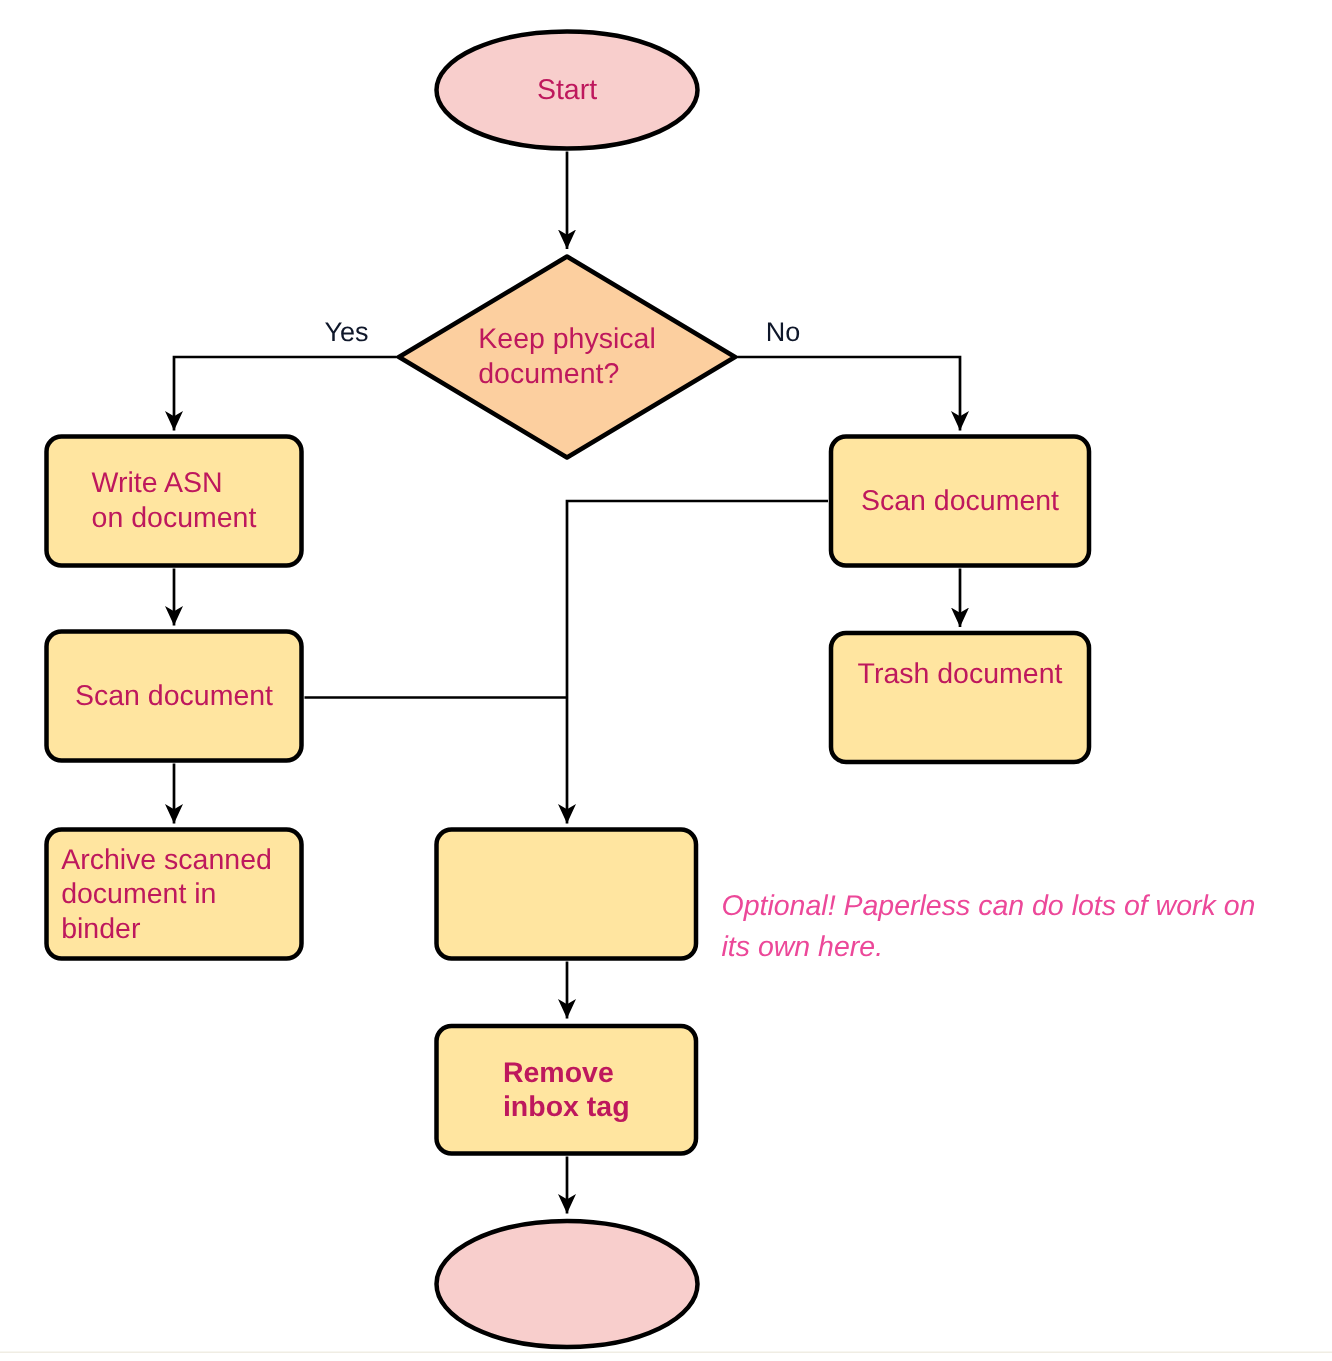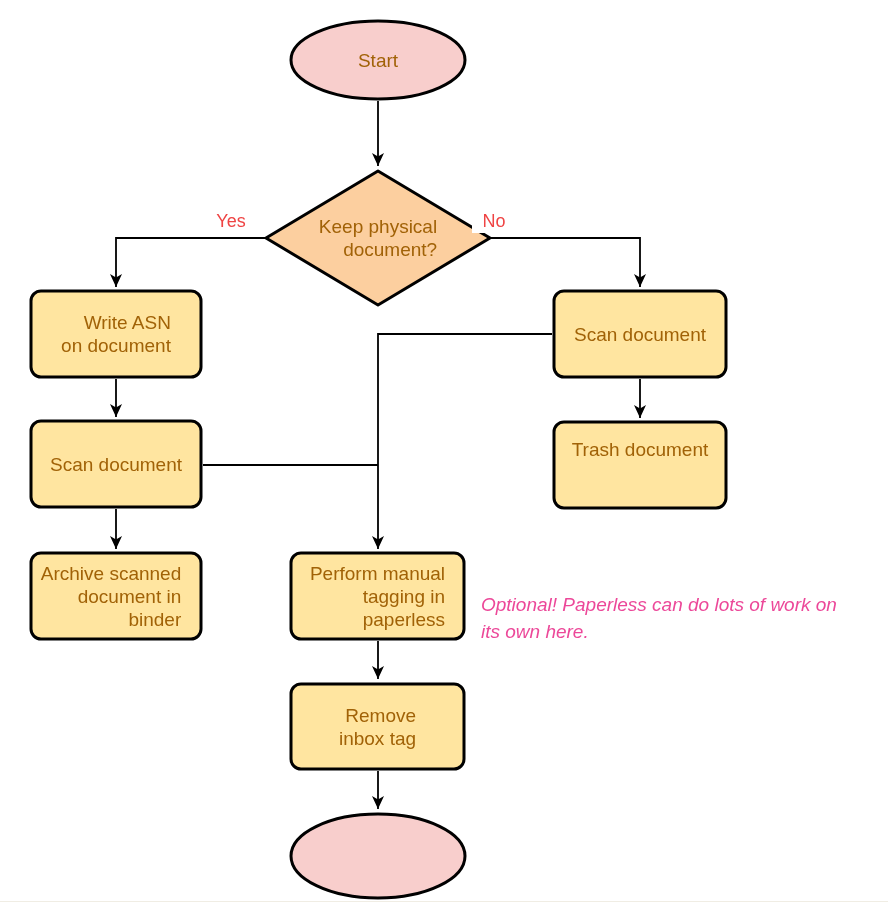--- a/index.html
+++ b/index.html
@@ -20,35 +20,35 @@
   .canvas > svg {
     position: absolute;
     left: 0;
     top: 0;
   }
   .node-label {
     position: absolute;
     display: flex;
     align-items: center;
     justify-content: center;
-    text-align: right;
+    text-align: left;
     white-space: pre-line;
     font-size: 19px;
     line-height: 23px;
-    color: #a16207;
+    color: #be185d;
     pointer-events: none;
   }
   .edge-label {
     position: absolute;
     display: flex;
     align-items: center;
     justify-content: center;
     text-align: center;
     font-size: 18px;
-    color: #ef4444;
+    color: #0f172a;
     background: #ffffff;
     padding: 0 2px;
   }
   .note {
     position: absolute;
     left: 481px;
     top: 591px;
     width: 406px;
     font-size: 19px;
     line-height: 27px;
@@ -114,27 +114,24 @@
   <div class="node-label" style="left:31px; top:291px; width:170px; height:86px;">Write ASN
 on document</div>
   <div class="node-label" style="left:278px; top:171px; width:200px; height:134px;">Keep physical
 document?</div>
   <div class="node-label" style="left:31px; top:421px; width:170px; height:86px;">Scan document</div>
   <div class="node-label" style="left:17px; top:553px; width:188px; height:86px;">Archive scanned
 document in
 binder</div>
   <div class="node-label" style="left:554px; top:291px; width:172px; height:86px;">Scan document</div>
   <div class="node-label" style="left:554px; top:406px; width:172px; height:86px;">Trash document</div>
-  <div class="node-label" style="left:291px; top:553px; width:173px; height:86px;">Perform manual
-tagging in
-paperless</div>
-  <div class="node-label" style="left:291px; top:684px; width:173px; height:85px;">Remove
+  <div class="node-label" style="left:291px; top:684px; width:173px; height:85px;font-weight:bold;">Remove
 inbox tag</div>
 
   <div class="edge-label" style="left:208px; top:209px; width:42px; height:24px;">Yes</div>
-  <div class="edge-label" style="left:472px; top:209px; width:40px; height:24px;">No</div>
+  <div class="edge-label" style="left:500px; top:209px; width:40px; height:24px;">No</div>
 
   <div class="note">Optional! Paperless can do lots of work on
 its own here.</div>
 
   <div class="bottom-rule"></div>
 
 </div>
 
 </body></html>

